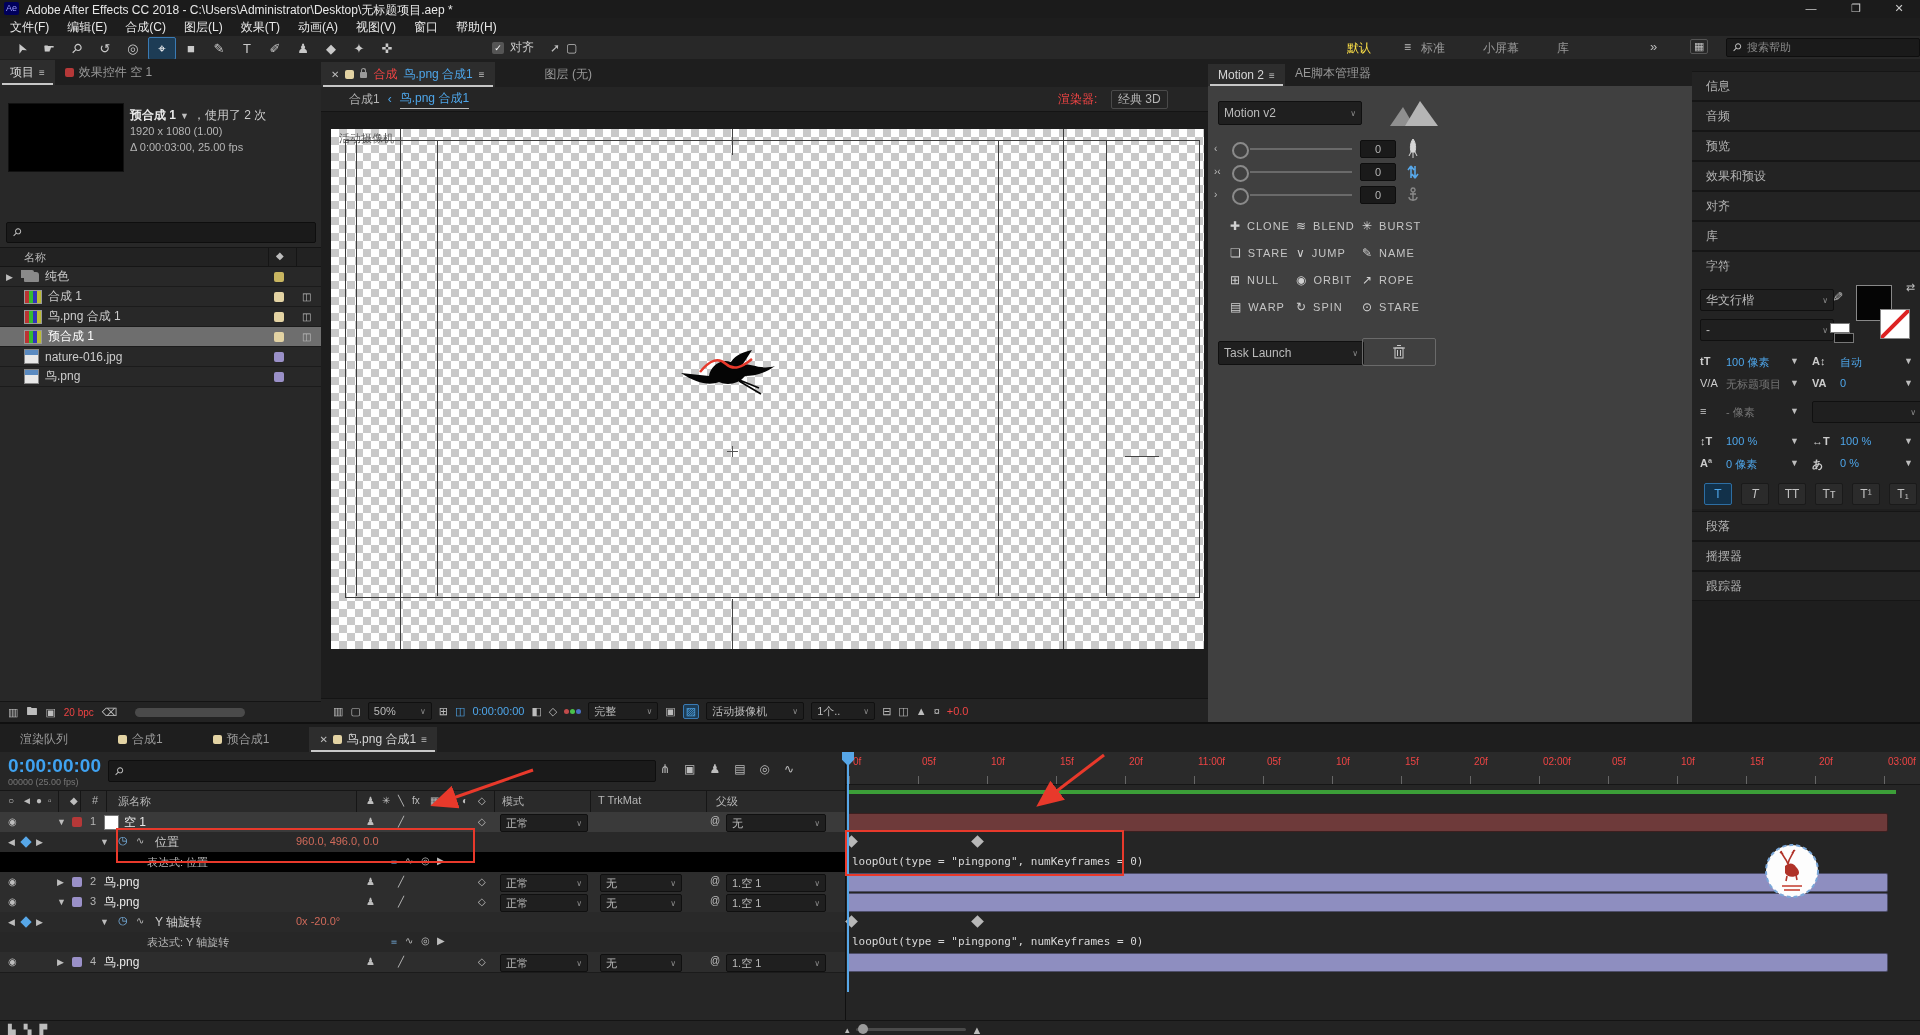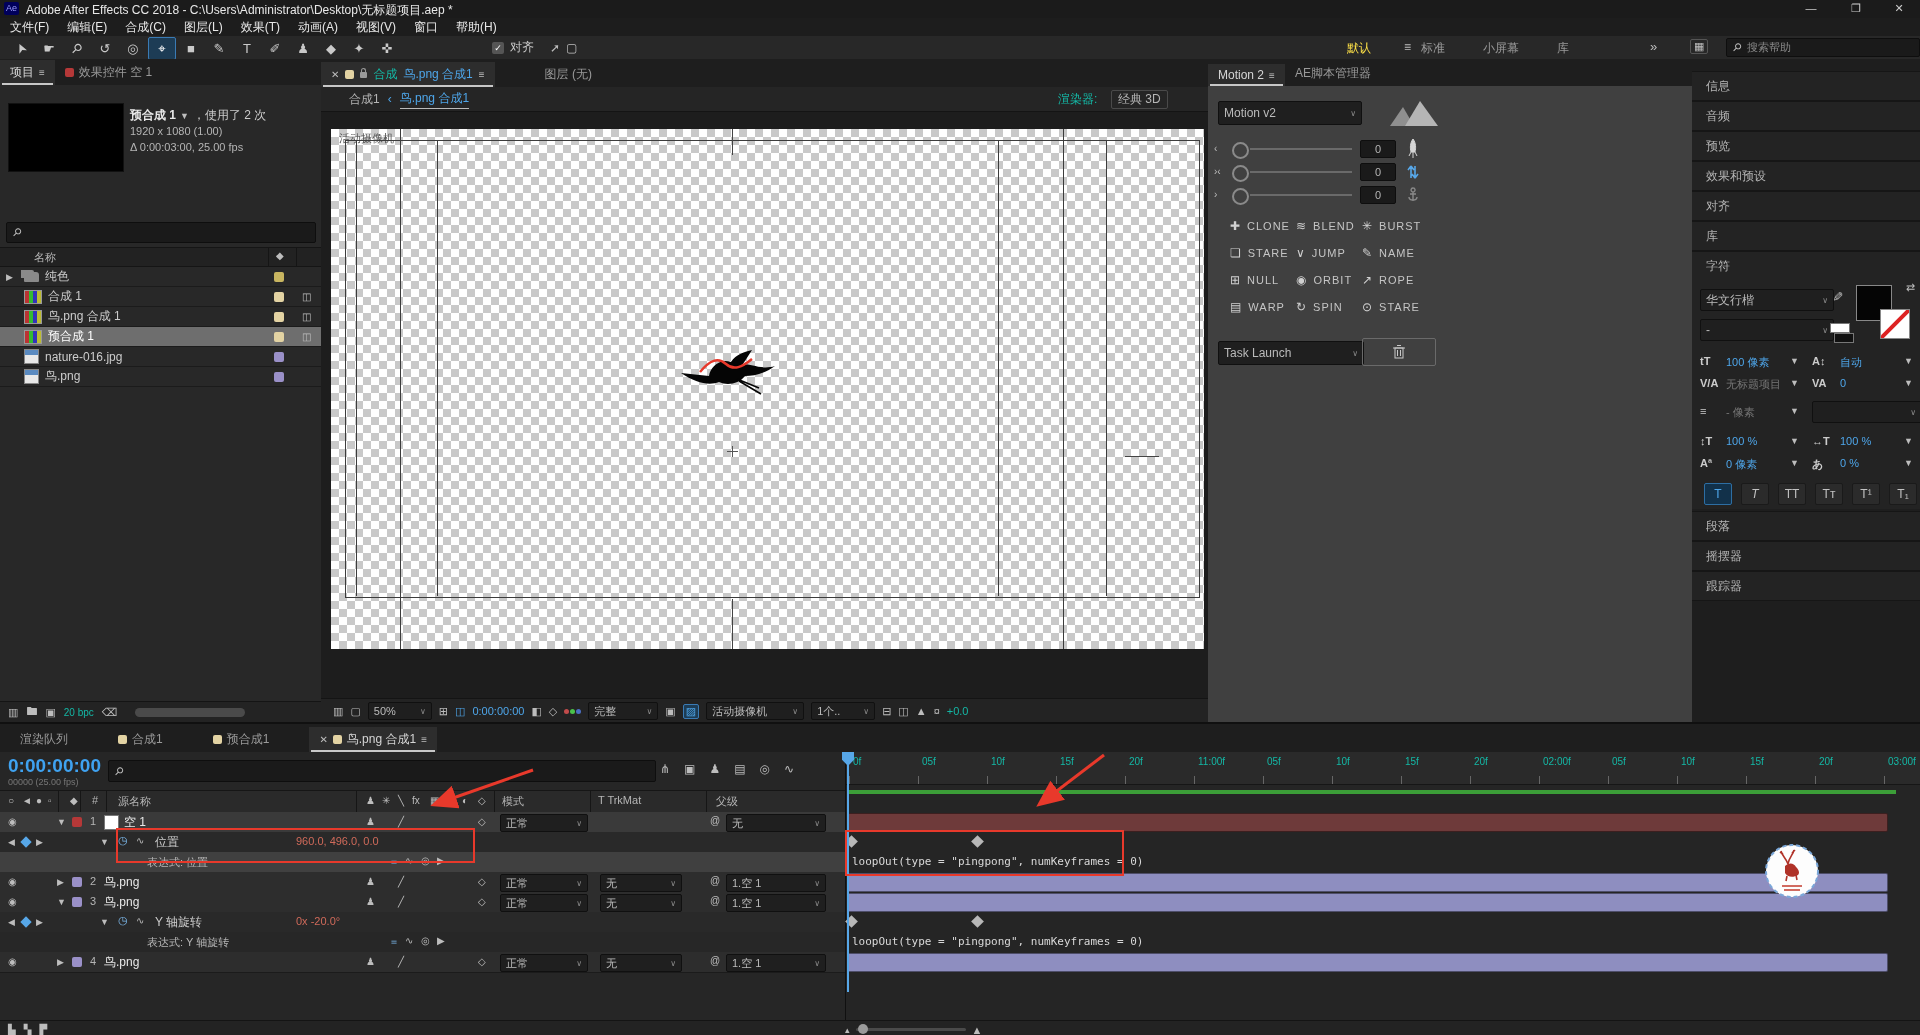--- a/index.html
+++ b/index.html
@@ -1,21 +1,21 @@
 <!DOCTYPE html>
 <html><head>
 <meta charset="utf-8">
 <style>
 html,body{margin:0;padding:0;background:#000}
 .screen{position:relative;width:1920px;height:1035px;background:#1e1e1e;overflow:hidden;
   font-family:"Liberation Sans",sans-serif;color:#ccc;font-size:12px;-webkit-font-smoothing:antialiased}
 .r{position:absolute}
 .fx{display:flex;align-items:center}
 .t9{font-size:9px}.t10{font-size:10px}.t11{font-size:11px}.t12{font-size:12px}.t13{font-size:13px}
-.g6{color:#666}.g7{color:#777}.g8{color:#888}.g9{color:#14b8a6}.gb{color:#b5b5b5}.gc{color:#ccc}.ge{color:#e8e8e8}
+.g6{color:#666}.g7{color:#777}.g8{color:#888}.g9{color:#ef4444}.gb{color:#b5b5b5}.gc{color:#ccc}.ge{color:#e8e8e8}
 .blue{color:#4ea6ea}
 .mono{font-family:"DejaVu Sans Mono",monospace}
 .box{background:#1a1a1a;border:1px solid #0e0e0e;border-radius:2px}
 .dd{background:#1f1f1f;border:1px solid #101010;border-radius:2px;display:flex;align-items:center;justify-content:space-between;padding:0 5px;color:#bbb}
 .chev{color:#8a8a8a;font-size:8px}
 .chip{width:10px;height:10px;border-radius:2px;flex:0 0 auto}
 .tabrow{background:#1e1e1e;display:flex;align-items:flex-end}
 .tab{display:flex;align-items:center;gap:5px;padding:4px 10px;color:#9a9a9a;font-size:12px;position:relative}
 .tab.active{background:#2d2d2d;color:#d5d5d5}
 .tab.active:after{content:"";position:absolute;left:2px;right:2px;bottom:0;height:2px;background:#c8c8c8}
@@ -117,21 +117,21 @@
       <b>预合成 1</b>
       <span class="icon gc t9">▼</span>
       <span class="gc">，使用了 2 次</span>
     </div>
     <div class="r t11 gb" style="left:130px;top:66px">1920 x 1080 (1.00)</div>
     <div class="r t11 gb" style="left:130px;top:82px">Δ 0:00:03:00, 25.00 fps</div>
     <div class="r fx box" style="left:6px;top:163px;width:302px;height:19px;padding-left:6px;gap:4px">
       <span class="icon g8 t11" style="transform:rotate(45deg)">⚲</span>
     </div>
     <div class="r fx" style="left:0;top:188px;width:321px;height:18px;background:#222;border-top:1px solid #151515;border-bottom:1px solid #151515">
-      <span class="t11 gb" style="margin-left:34px">名称</span>
+      <span class="t11 gb" style="margin-left:24px">名称</span>
       <span class="r" style="left:268px;top:0;width:1px;height:18px;background:#151515"></span>
       <span class="r icon g8 t10" style="left:276px;top:2px">◆</span>
       <span class="r" style="left:296px;top:0;width:1px;height:18px;background:#151515"></span>
     </div>
     <div class="r" id="projectItems" style="left:0;top:208px;width:321px">
         <div class="fx rowline" style="height: 19px; gap: 6px; padding-left: 24px; position: relative;">
           <span style="width:15px;height:10px;background:#8a8a8a;border-radius:1px 3px 1px 1px;box-shadow:-4px -3px 0 -1px #8a8a8a"></span>
           <span class="icon g9 t9" style="position:absolute;left:6px">▶</span>
           <span class="t12">纯色</span>
           <span class="chip" style="position:absolute;left:274px;background:#c8b560"></span>
@@ -396,21 +396,21 @@
           </svg></div>
         <span class="icon g9 t11" style="position:absolute;left:214px;top:2px">⇄</span>
         <div style="position:absolute;left:138px;top:44px;width:18px;height:8px;background:#fff;border:1px solid #777"></div>
         <div style="position:absolute;left:142px;top:54px;width:18px;height:8px;background:#111;border:1px solid #777"></div>
         <span class="gc t11" style="position:absolute;left:8px;top:76px;font-weight:bold">tT</span>
         <span class="t11 blue" style="position:absolute;left:34px;top:76px">100 像素</span>
         <span class="icon g8 t9" style="position:absolute;left:98px;top:77px">▼</span>
         <span class="gc t11" style="position:absolute;left:120px;top:76px;font-weight:bold">A↕</span>
         <span class="t11 blue" style="position:absolute;left:148px;top:76px">自动</span>
         <span class="icon g8 t9" style="position:absolute;left:212px;top:77px">▼</span>
-        <span class="gc t11" style="position:absolute;left:8px;top:98px;font-weight:bold">V/A</span>
+        <span class="gc t11" style="position:absolute;left:8px;top:98px;font-weight:normal">V/A</span>
         <span class="t11 g7" style="position:absolute;left:34px;top:98px">无标题项目</span>
         <span class="icon g8 t9" style="position:absolute;left:98px;top:99px">▼</span>
         <span class="gc t11" style="position:absolute;left:120px;top:98px;font-weight:bold">VA</span>
         <span class="t11 blue" style="position:absolute;left:148px;top:98px">0</span>
         <span class="icon g8 t9" style="position:absolute;left:212px;top:99px">▼</span>
         <span class="gc t11" style="position:absolute;left:8px;top:126px;font-weight:bold">≡</span>
         <span class="t11 g7" style="position:absolute;left:34px;top:126px">- 像素</span>
         <span class="icon g8 t9" style="position:absolute;left:98px;top:127px">▼</span>
         <div class="dd t11" style="position:absolute;left:120px;top:122px;width:98px;height:20px">
           <span></span>
@@ -528,21 +528,21 @@
         <div style="position:absolute;left:0;top:20px;width:845px;height:20px;border-bottom:1px solid #1b1b1b;background:#292929">
           <span class="icon g9 t9" style="position:absolute;left:8px;top:5px">◀</span>
           <span style="position:absolute;left:22px;top:6px;width:8px;height:8px;background:#57a7e8;transform:rotate(45deg)"></span>
           <span class="icon g9 t9" style="position:absolute;left:36px;top:5px">▶</span>
           <span class="icon g9 t9" style="position:absolute;left:100px;top:5px">▼</span>
           <span class="icon t11" style="position:absolute;left:118px;top:2px;color:#7bb6e8">◷</span>
           <span class="icon g9 t10" style="position:absolute;left:136px;top:3px">∿</span>
           <span class="t12 gc" style="position:absolute;left:155px;top:2px">位置</span>
           <span class="t11" style="position:absolute;left:296px;top:3px;color:#cf6a5a">960.0, 496.0, 0.0</span>
         </div>
-        <div style="position:absolute;left:0;top:40px;width:845px;height:20px;border-bottom:1px solid #1b1b1b;background:#404040">
+        <div style="position:absolute;left:0;top:40px;width:845px;height:20px;border-bottom:1px solid #1b1b1b;background:#000000">
           <span class="t11 gb" style="position:absolute;left:147px;top:3px">表达式: 位置</span>
           <span class="icon t10" style="position:absolute;left:389px;top:3px;color:#7bb6e8">＝</span>
           <span class="icon g9 t10" style="position:absolute;left:405px;top:3px">∿</span>
           <span class="icon g9 t10" style="position:absolute;left:421px;top:3px">◎</span>
           <span class="icon g9 t10" style="position:absolute;left:437px;top:3px">▶</span>
         </div>
         <div style="position:absolute;left:0;top:60px;width:845px;height:20px;border-bottom:1px solid #1b1b1b;background:#2d2d2d">
           <span class="icon gc t10" style="position:absolute;left:8px;top:4px">◉</span>
           <span class="icon g9 t9" style="position:absolute;left:57px;top:5px">▶</span>
           <span class="chip" style="position:absolute;left:72px;top:5px;background:#9a90c8"></span>

